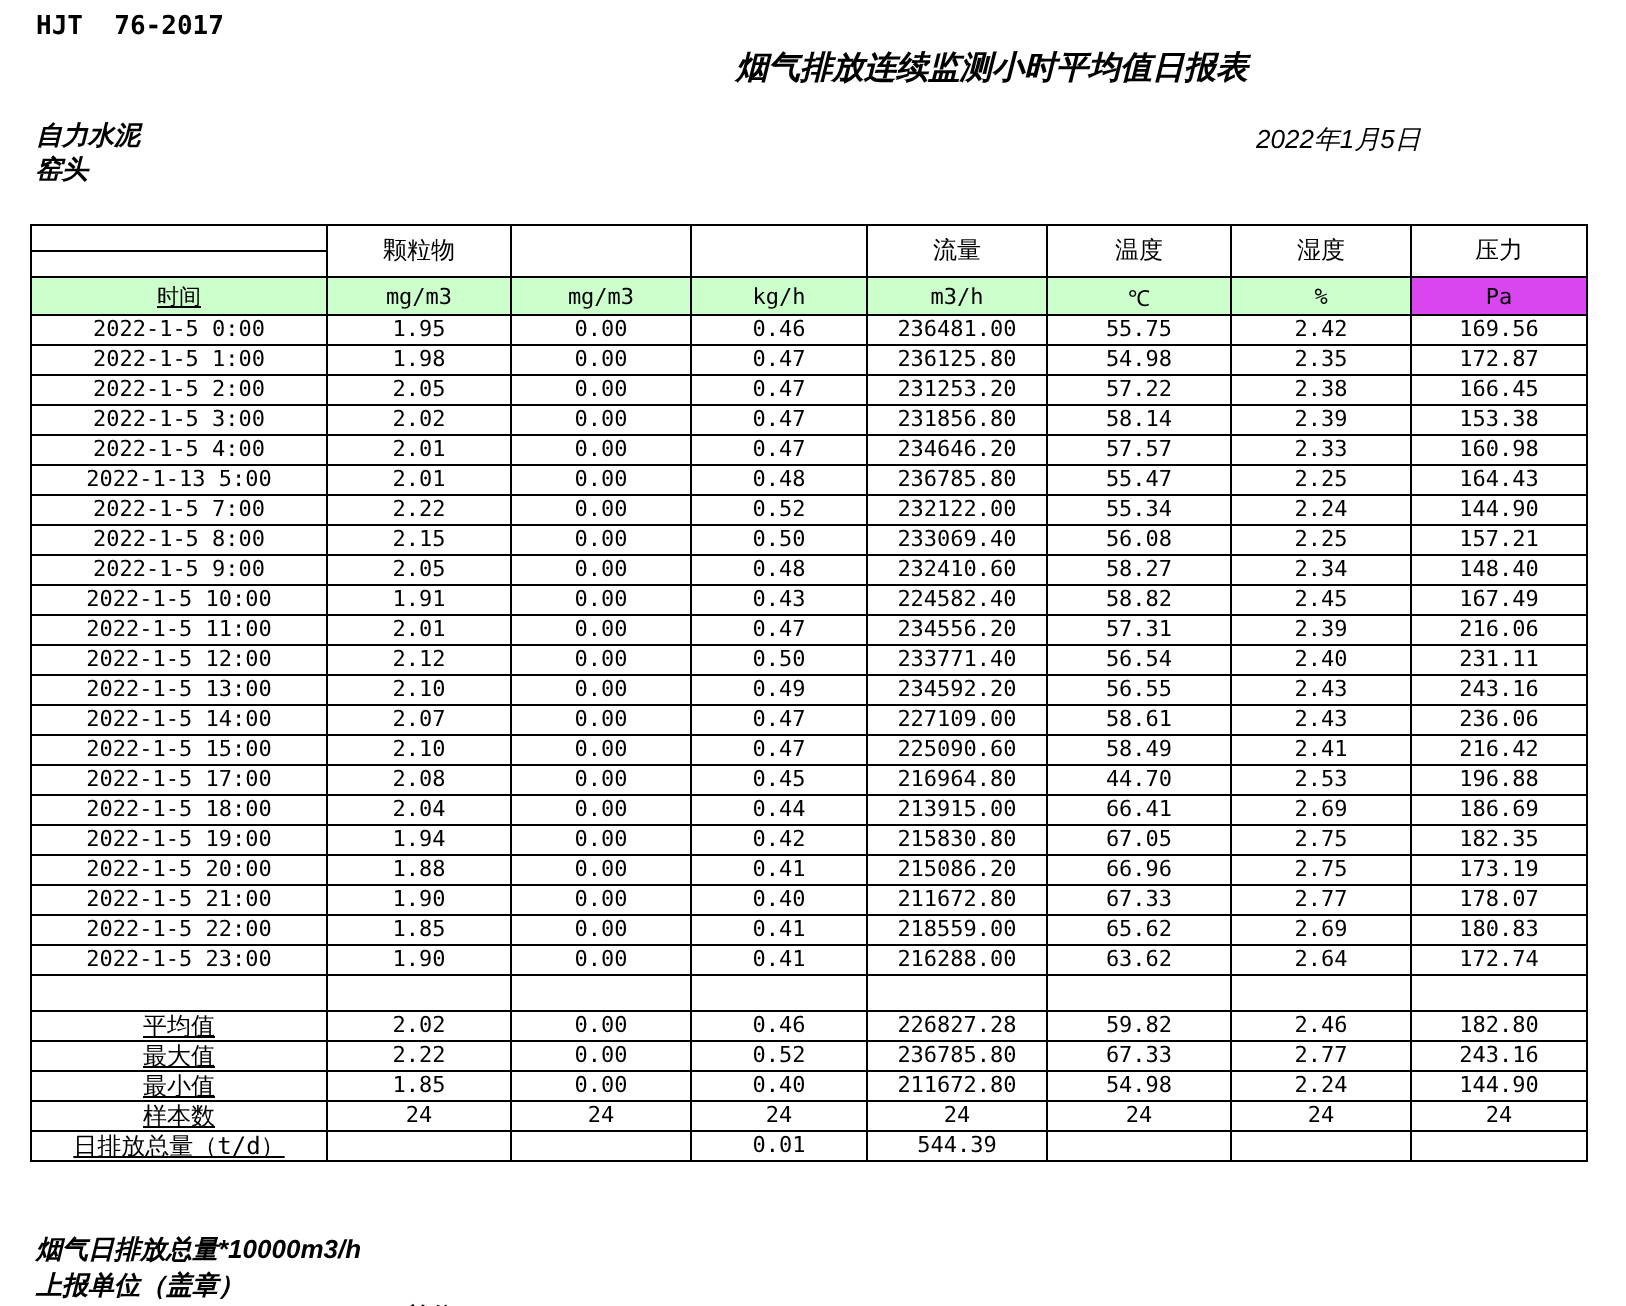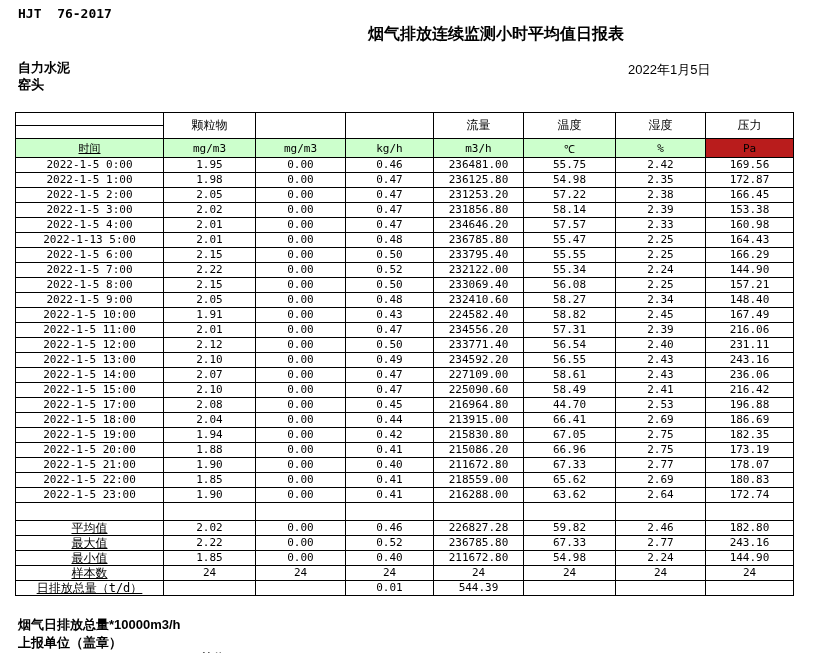--- a/index.html
+++ b/index.html
@@ -1,18 +1,18 @@
 <!DOCTYPE html>
 <html><head>
 <meta charset="utf-8">
 <style>
   html,body{margin:0;padding:0;background:#fff;}
   .page{position:relative;width:813px;height:653px;background:#fff;overflow:hidden;
         font-family:"Liberation Sans",sans-serif;color:#000;}
-  .abs{position:absolute;}
+  .abs{position:absolute;font-style:italic;}
   .doc-code{left:18px;top:6px;font:bold 13px "DejaVu Sans Mono",monospace;white-space:pre;}
   .title{left:180px;top:24px;width:632px;text-align:center;font-weight:bold;font-size:16px;}
   .company{left:18px;top:59px;font-weight:bold;font-size:13px;}
   .location{left:18px;top:76px;font-weight:bold;font-size:13px;}
   .date{left:628px;top:61px;font-size:13px;}
   table.report{position:absolute;left:15px;top:112px;width:778px;border-collapse:collapse;
         table-layout:fixed;font-family:"DejaVu Sans Mono",monospace;font-size:11px;}
   table.report td,table.report th{border:1px solid #000;text-align:center;vertical-align:middle;
         padding:0;font-weight:normal;white-space:nowrap;overflow:hidden;}
   tr.band{height:26px;}
@@ -67,21 +67,21 @@
           <td class="cjk">压力</td>
         </tr>
       <tr class="units" id="unit-row">
         <td class="ul cjk green" id="time-header-cell" style="background: rgb(204, 255, 204);">时间</td>
       <td style="background: rgb(204, 255, 204);">mg/m3</td>
           <td style="background: rgb(204, 255, 204);">mg/m3</td>
           <td style="background: rgb(204, 255, 204);">kg/h</td>
           <td style="background: rgb(204, 255, 204);">m3/h</td>
           <td style="background: rgb(204, 255, 204);">℃</td>
           <td style="background: rgb(204, 255, 204);">%</td>
-          <td style="background: #b91c1c;">Pa</td>
+          <td style="background: #d946ef;">Pa</td>
         </tr>
     </tbody>
     <tbody id="table-body">
         <tr class="datarow">
           <td>2022-1-5 0:00</td>
           <td>1.95</td>
           <td>0.00</td>
           <td>0.46</td>
           <td>236481.00</td>
           <td>55.75</td>
@@ -130,30 +130,20 @@
         </tr>
         <tr class="datarow">
           <td>2022-1-13 5:00</td>
           <td>2.01</td>
           <td>0.00</td>
           <td>0.48</td>
           <td>236785.80</td>
           <td>55.47</td>
           <td>2.25</td>
           <td>164.43</td>
-        </tr>
-        <tr class="datarow">
-          <td>2022-1-5 6:00</td>
-          <td>2.15</td>
-          <td>0.00</td>
-          <td>0.50</td>
-          <td>233795.40</td>
-          <td>55.55</td>
-          <td>2.25</td>
-          <td>166.29</td>
         </tr>
         <tr class="datarow">
           <td>2022-1-5 7:00</td>
           <td>2.22</td>
           <td>0.00</td>
           <td>0.52</td>
           <td>232122.00</td>
           <td>55.34</td>
           <td>2.24</td>
           <td>144.90</td>

